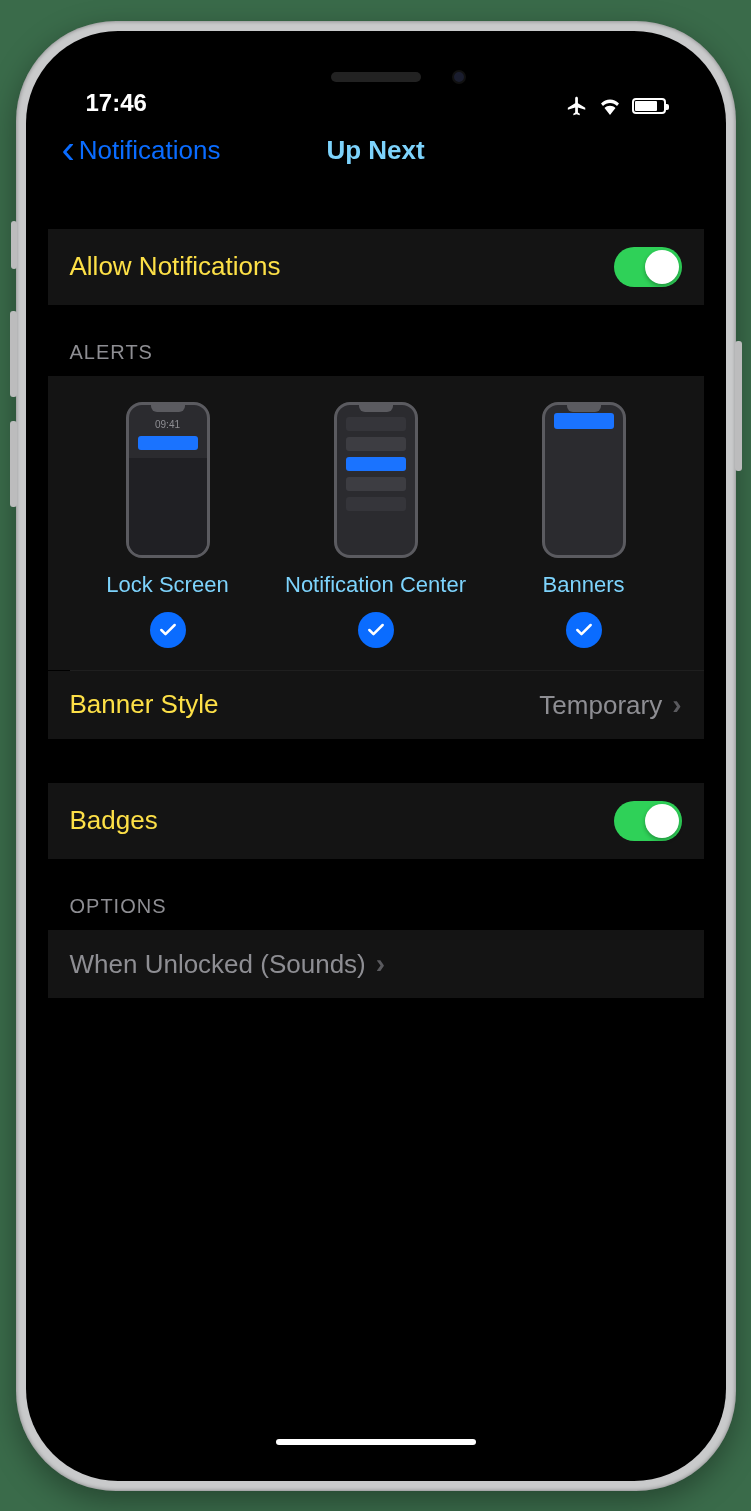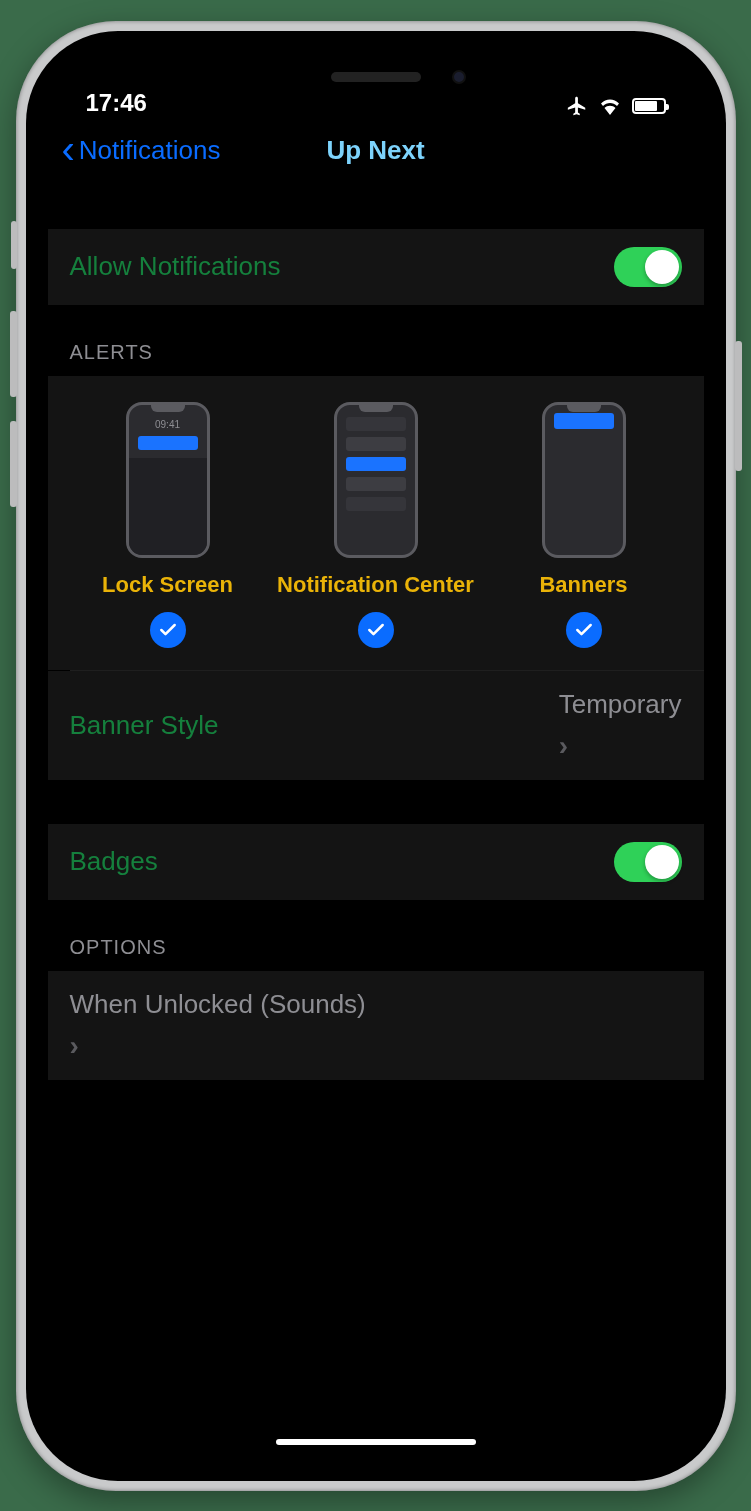--- a/index.html
+++ b/index.html
@@ -48,35 +48,35 @@
     .nav-bar { height: 68px; display:flex; align-items:center; justify-content:center; position:relative; padding: 0 18px; }
     .nav-back { position: absolute; left: 14px; display:flex; align-items:center; gap:4px; color:#0a6cff; font-size: 26px; }
     .chev { font-size: 40px; font-weight: 300; line-height: 1; position: relative; top:-2px; }
     .nav-title { font-size: 26px; font-weight: 600; color:#7dd3fc; }
 
     .spacer { height: 44px; background:#000; }
 
     .cell-group { background:#111; }
     .cell { display:flex; align-items:center; justify-content:space-between; padding: 18px 22px; min-height:68px; background:#141414; }
     .cell + .cell { border-top: 7px solid #e5e5e5; }
-    .cell-label { font-size: 26px; color:#15803d; }
-    .cell-value { font-size: 26px; color:#8e8e93; display:flex; align-items:flex-start; gap:10px;flex-direction:column; }
+    .cell-label { font-size: 26px; color:#fde047; }
+    .cell-value { font-size: 26px; color:#8e8e93; display:flex; align-items:flex-end; gap:10px; }
     .disclosure { color:#5a5a5e; font-size: 28px; font-weight:600; }
 
     
     .toggle { width: 68px; height: 40px; border-radius: 20px; background:#2fd158; position:relative; }
     .toggle .knob { position:absolute; right:3px; top:3px; width:34px; height:34px; border-radius:50%; background:#fff; box-shadow: 0 2px 4px rgba(0,0,0,.3); }
 
     .group-header { font-size: 20px; color:#8e8e93; letter-spacing: 1px; padding: 36px 22px 12px; background:#000; text-transform:uppercase; }
     .options-header { }
 
     
     .alerts-panel { background:#141414; padding: 26px 16px 22px; display:flex; justify-content:space-around; }
     .alert-col { display:flex; flex-direction:column; align-items:center; gap:14px; flex:1; }
-    .alert-label { font-size: 22px; color:#eab308; text-align:center;font-weight:bold; }
+    .alert-label { font-size: 22px; color:#7dd3fc; text-align:center; }
 
     .phone-mini {
       width: 84px; height: 156px; border: 3px solid #5b5b60; border-radius: 16px; position:relative; background:#2b2b2f;
       display:flex; flex-direction:column; align-items:center;
     }
     .phone-mini::before { content:''; position:absolute; top:-3px; left:50%; transform:translateX(-50%); width:34px; height:10px; background:#5b5b60; border-radius: 0 0 6px 6px; }
 
     
     .mini-lock-time { margin-top:14px; font-size:10px; color:#8e8e93; }
     .mini-blue-bar { width: 60px; height: 14px; background:#1a73ff; border-radius:3px; margin-top:6px; }

